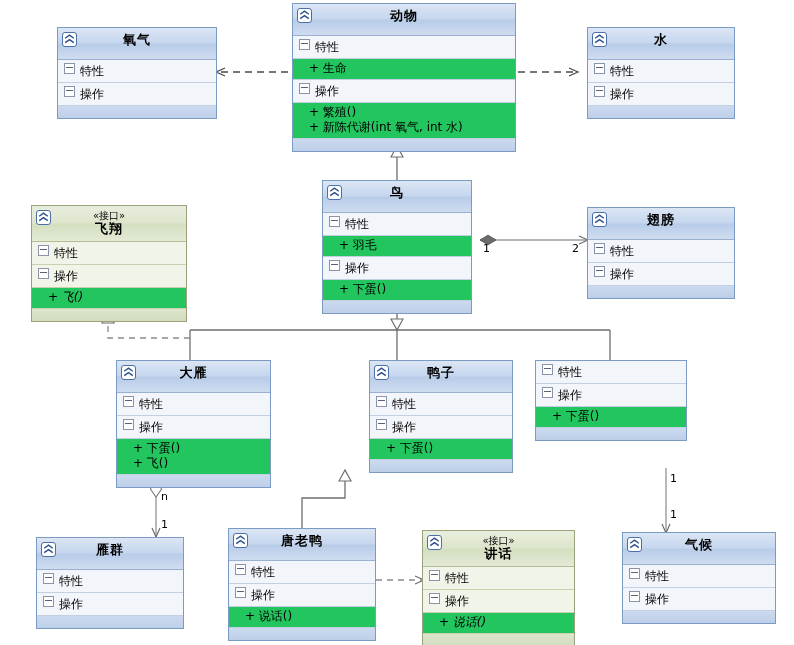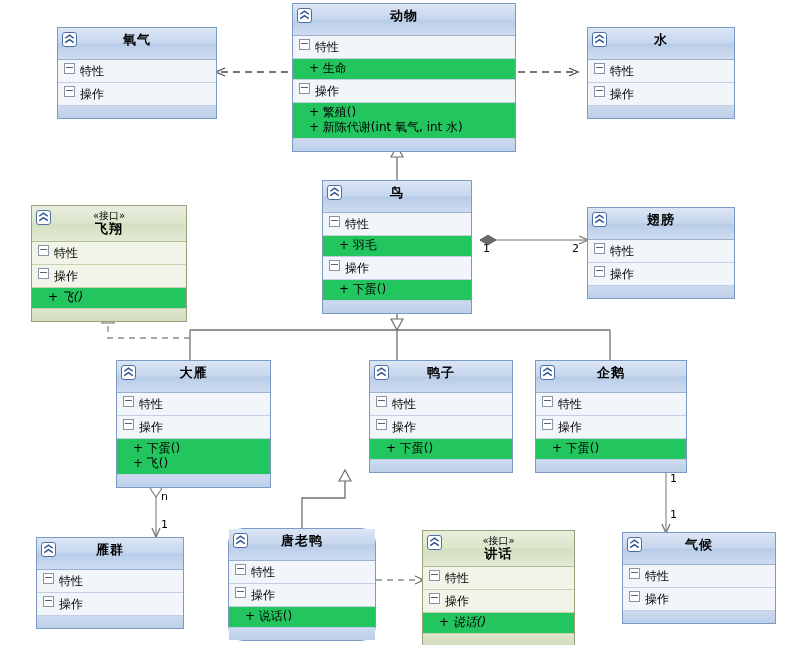--- a/index.html
+++ b/index.html
@@ -332,29 +332,20 @@
     <div class="compart">
       <span class="exp"></span><span>操作</span>
     </div>
     <div class="members">
       <span class="m">+ 下蛋()</span>
     </div>
     <div class="foot"></div>
   </div>
 
   <div class="uml" style="left:535px;top:360px;width:152px;">
-    <div class="hdr">
-      <span class="cicon">
-        <svg width="13" height="13" viewBox="0 0 13 13">
-            <path d="M2.2 5.2 L6.5 2.2 L10.8 5.2" fill="none" stroke="#2d4f8e" stroke-width="1.4"></path>
-            <path d="M2.2 9.6 L6.5 6.6 L10.8 9.6" fill="none" stroke="#2d4f8e" stroke-width="1.4"></path>
-          </svg>
-      </span>
-      <div class="title">企鹅</div>
-    </div>
     <div class="compart">
       <span class="exp"></span><span>特性</span>
     </div>
     <div class="compart">
       <span class="exp"></span><span>操作</span>
     </div>
     <div class="members">
       <span class="m">+ 下蛋()</span>
     </div>
     <div class="foot"></div>
@@ -372,21 +363,21 @@
     </div>
     <div class="compart">
       <span class="exp"></span><span>特性</span>
     </div>
     <div class="compart">
       <span class="exp"></span><span>操作</span>
     </div>
     <div class="foot"></div>
   </div>
 
-  <div class="uml" style="left:228px;top:528px;width:148px;border-radius:15px;">
+  <div class="uml" style="left:228px;top:528px;width:148px;">
     <div class="hdr">
       <span class="cicon">
         <svg width="13" height="13" viewBox="0 0 13 13">
             <path d="M2.2 5.2 L6.5 2.2 L10.8 5.2" fill="none" stroke="#2d4f8e" stroke-width="1.4"></path>
             <path d="M2.2 9.6 L6.5 6.6 L10.8 9.6" fill="none" stroke="#2d4f8e" stroke-width="1.4"></path>
           </svg>
       </span>
       <div class="title">唐老鸭</div>
     </div>
     <div class="compart">

